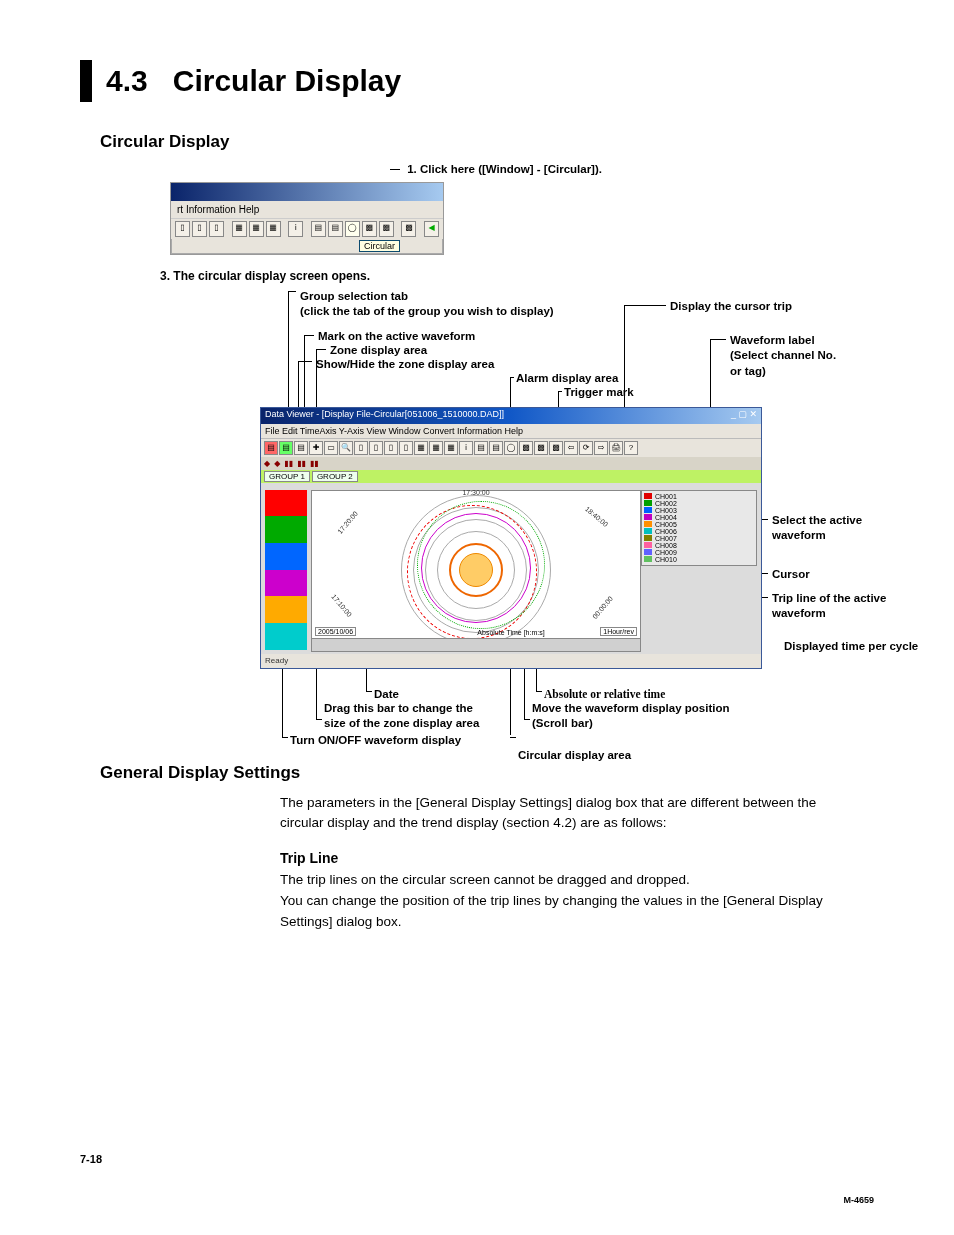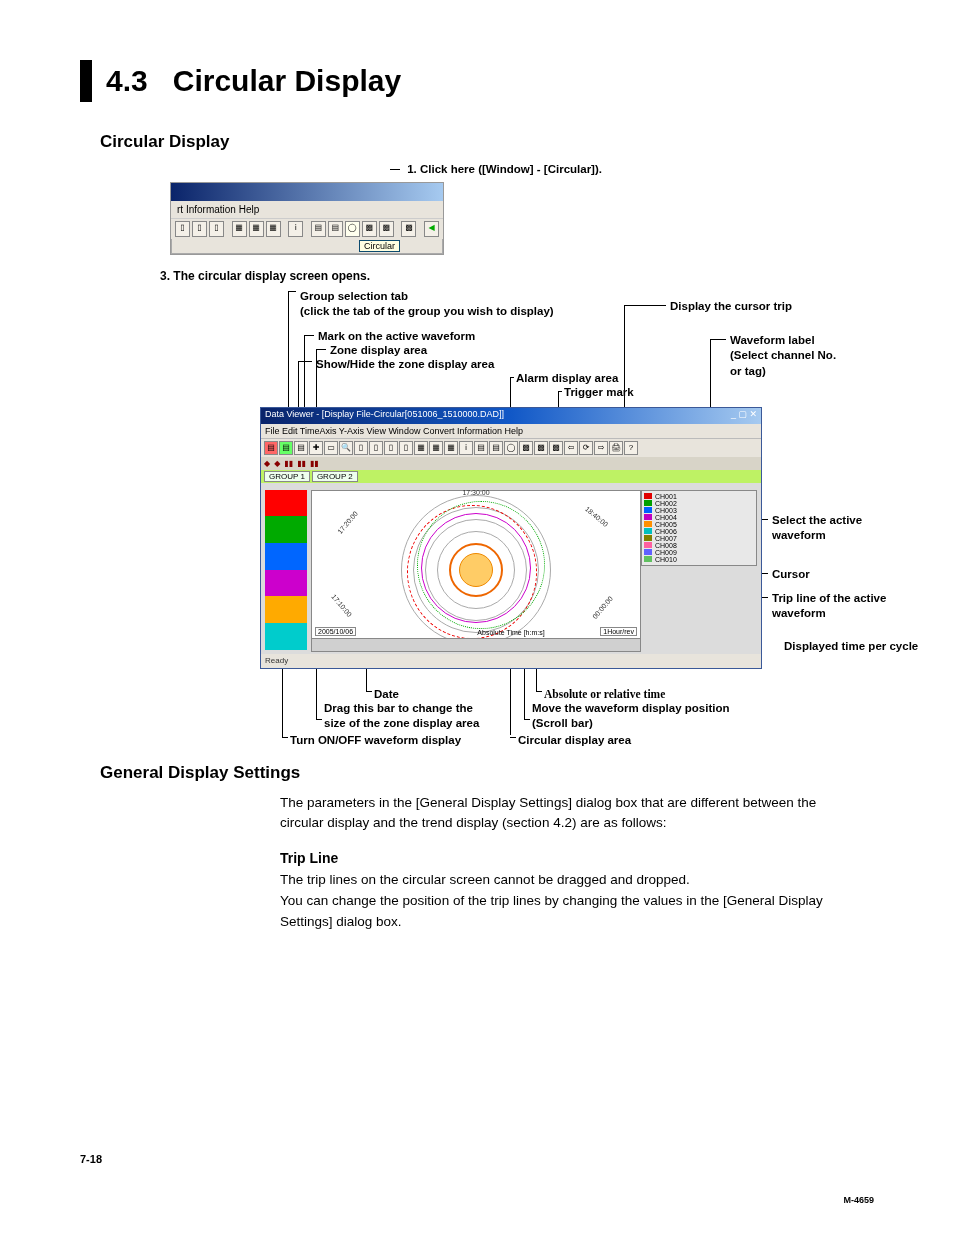--- a/index.html
+++ b/index.html
@@ -268,21 +268,21 @@
     <span>Move the waveform display position</span><br><span>(Scroll bar)</span>
   </div>
   <div class="ln v" style="left:354px; top:368px; height:62px;"></div>
   <div class="ln h" style="left:354px; top:430px; width:6px;"></div>
   <div class="ln v" style="left:340px; top:312px; height:134px;"></div>
 
   <div class="callout" style="left:120px; top:444px;">Turn ON/OFF waveform display</div>
   <div class="ln v" style="left:112px; top:368px; height:80px;"></div>
   <div class="ln h" style="left:112px; top:448px; width:6px;"></div>
 
-  <div class="callout" style="left:348px; top:444px;text-align:center;">Circular display area</div>
+  <div class="callout" style="left:348px; top:459px;text-align:center;">Circular display area</div>
   <div class="ln h" style="left:340px; top:448px; width:6px;"></div>
 
   <div class="shot2">
     <div class="titlebar">
       <span>Data Viewer - [Display File-Circular[051006_1510000.DAD]]</span>
       <span>_ ▢ ✕</span>
     </div>
     <div class="mbar">File  Edit  TimeAxis  Y-Axis  View  Window  Convert  Information  Help</div>
     <div class="tbar">
       <span class="tb-ico" style="background:#f66;">▤</span>

